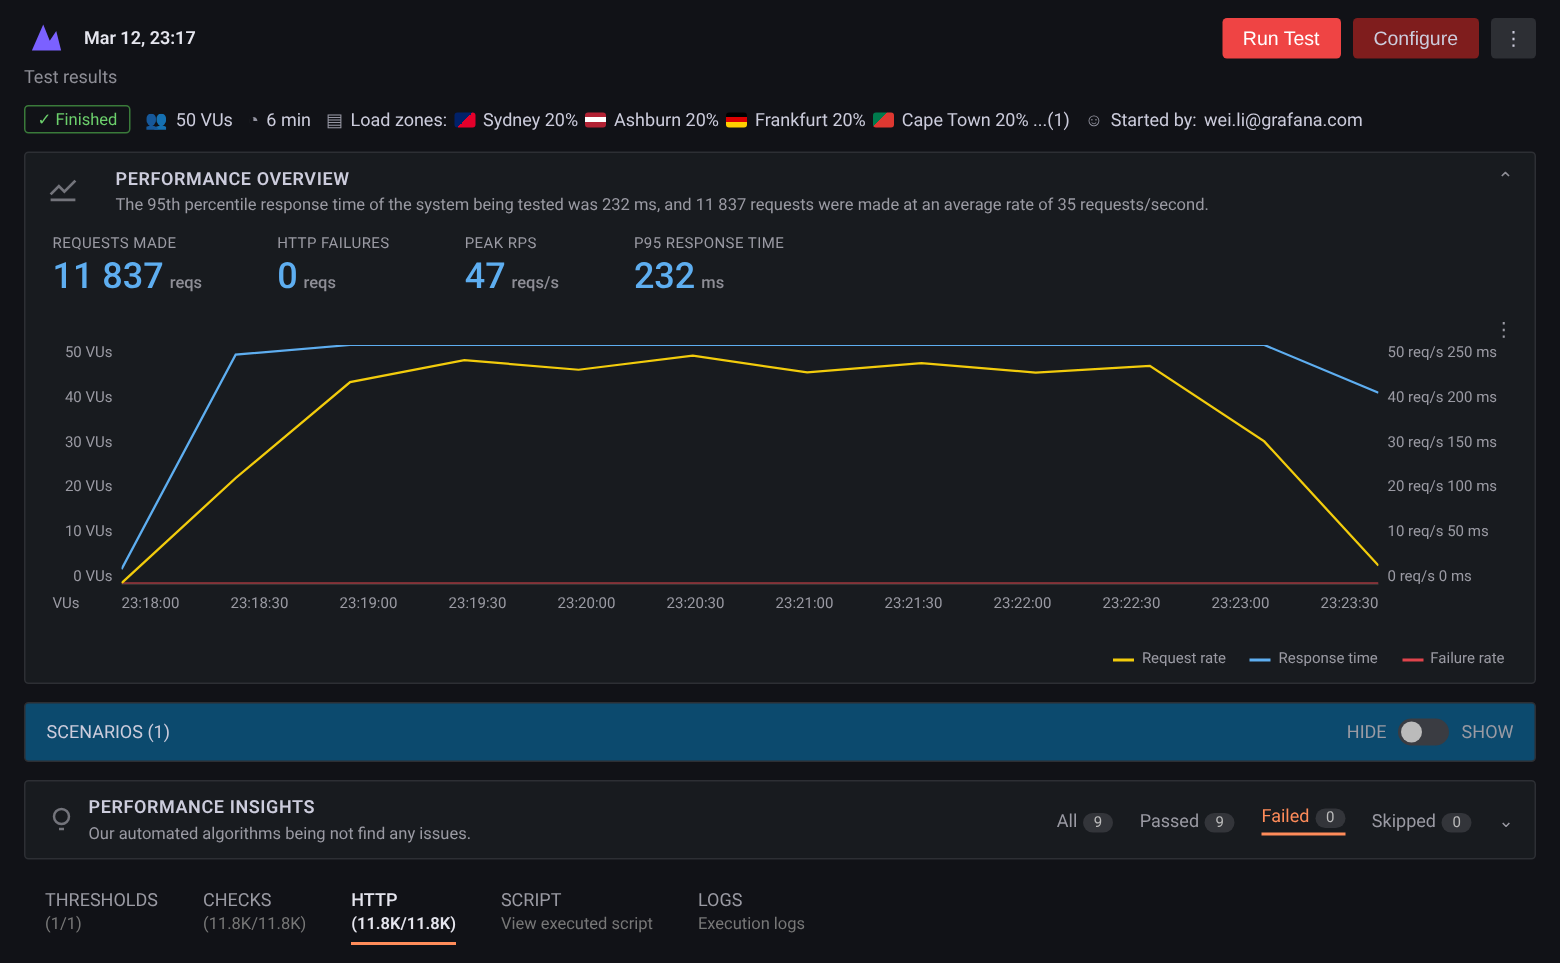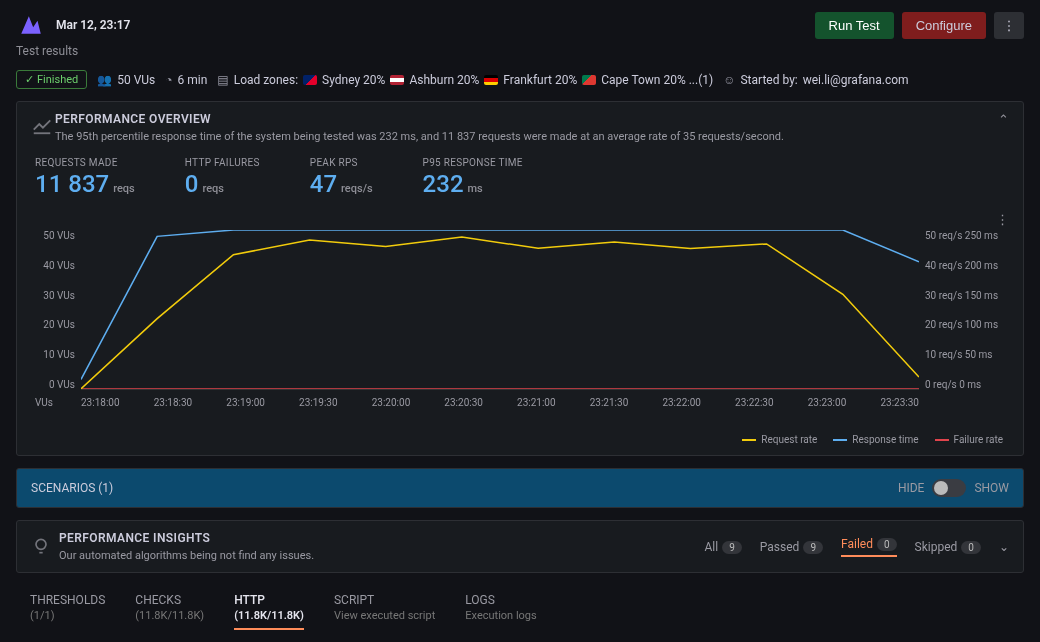--- a/index.html
+++ b/index.html
@@ -32,21 +32,21 @@
     display: flex;
     gap: 8px;
   }
   .btn {
     padding: 6px 14px;
     border-radius: 3px;
     border: none;
     font-size: 13px;
     cursor: pointer;
   }
-  .btn-primary { background: #14532d; color: #fff; }
+  .btn-primary { background: #ef4444; color: #fff; }
   .btn-secondary { background: #7f1d1d; color: #ccccdc; }
   .btn-icon { background: #2d2f34; color: #ccccdc; width: 30px; padding: 6px 0; }
   .breadcrumb {
     padding: 0 16px 12px 16px;
     color: #8e8e96;
     font-size: 12px;
   }
   .status-bar {
     display: flex;
     align-items: center;
@@ -76,21 +76,21 @@
   .panel {
     margin: 0 16px 12px 16px;
     border: 1px solid #2d2f34;
     border-radius: 3px;
     background: #181b1f;
     padding: 10px 14px;
     position: relative;
   }
   .panel-head {
     display: flex;
-    gap: 2px;
+    gap: 24px;
     align-items: flex-start;
   }
   .panel-icon { opacity: 0.7; margin-top: 2px; }
   .panel-title {
     font-size: 12px;
     font-weight: 600;
     color: #ccccdc;
     letter-spacing: 0.4px;
   }
   .panel-sub {

